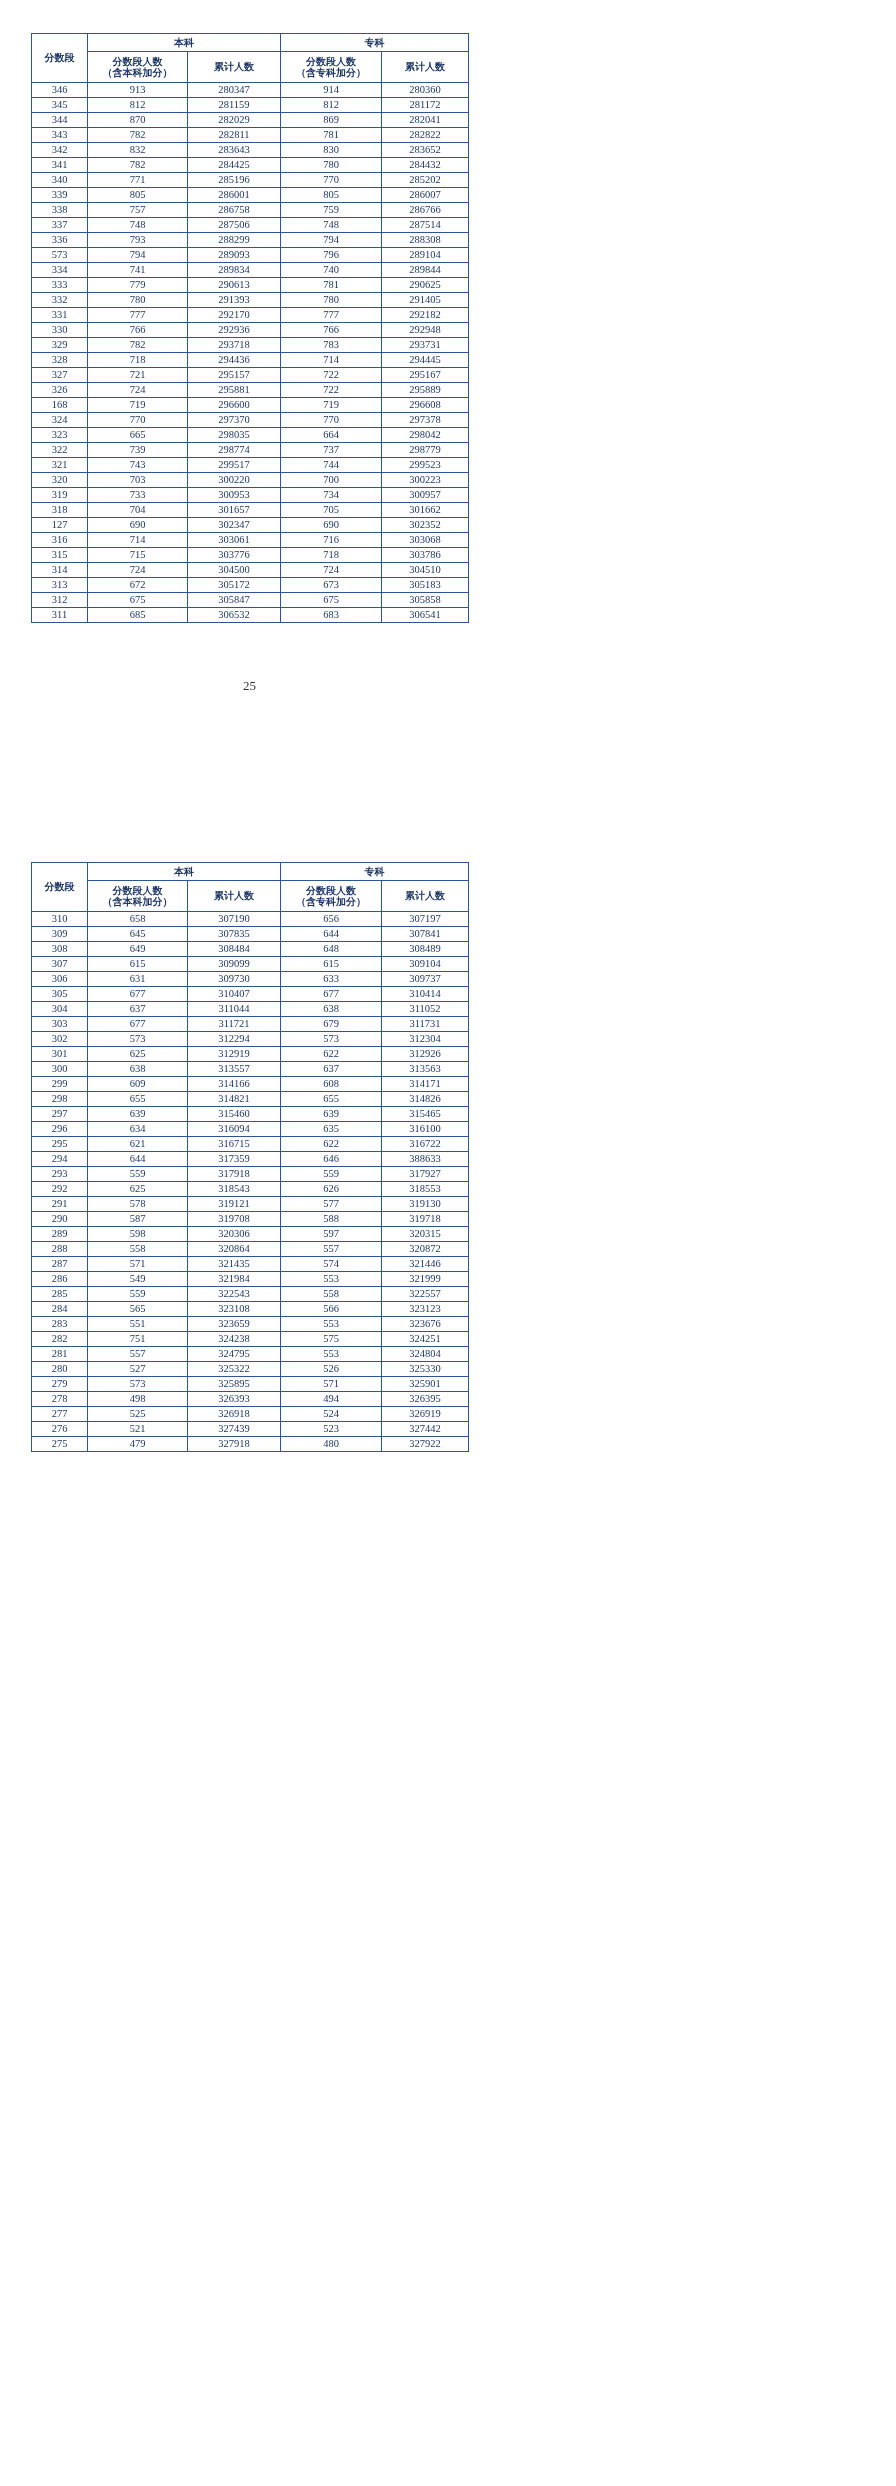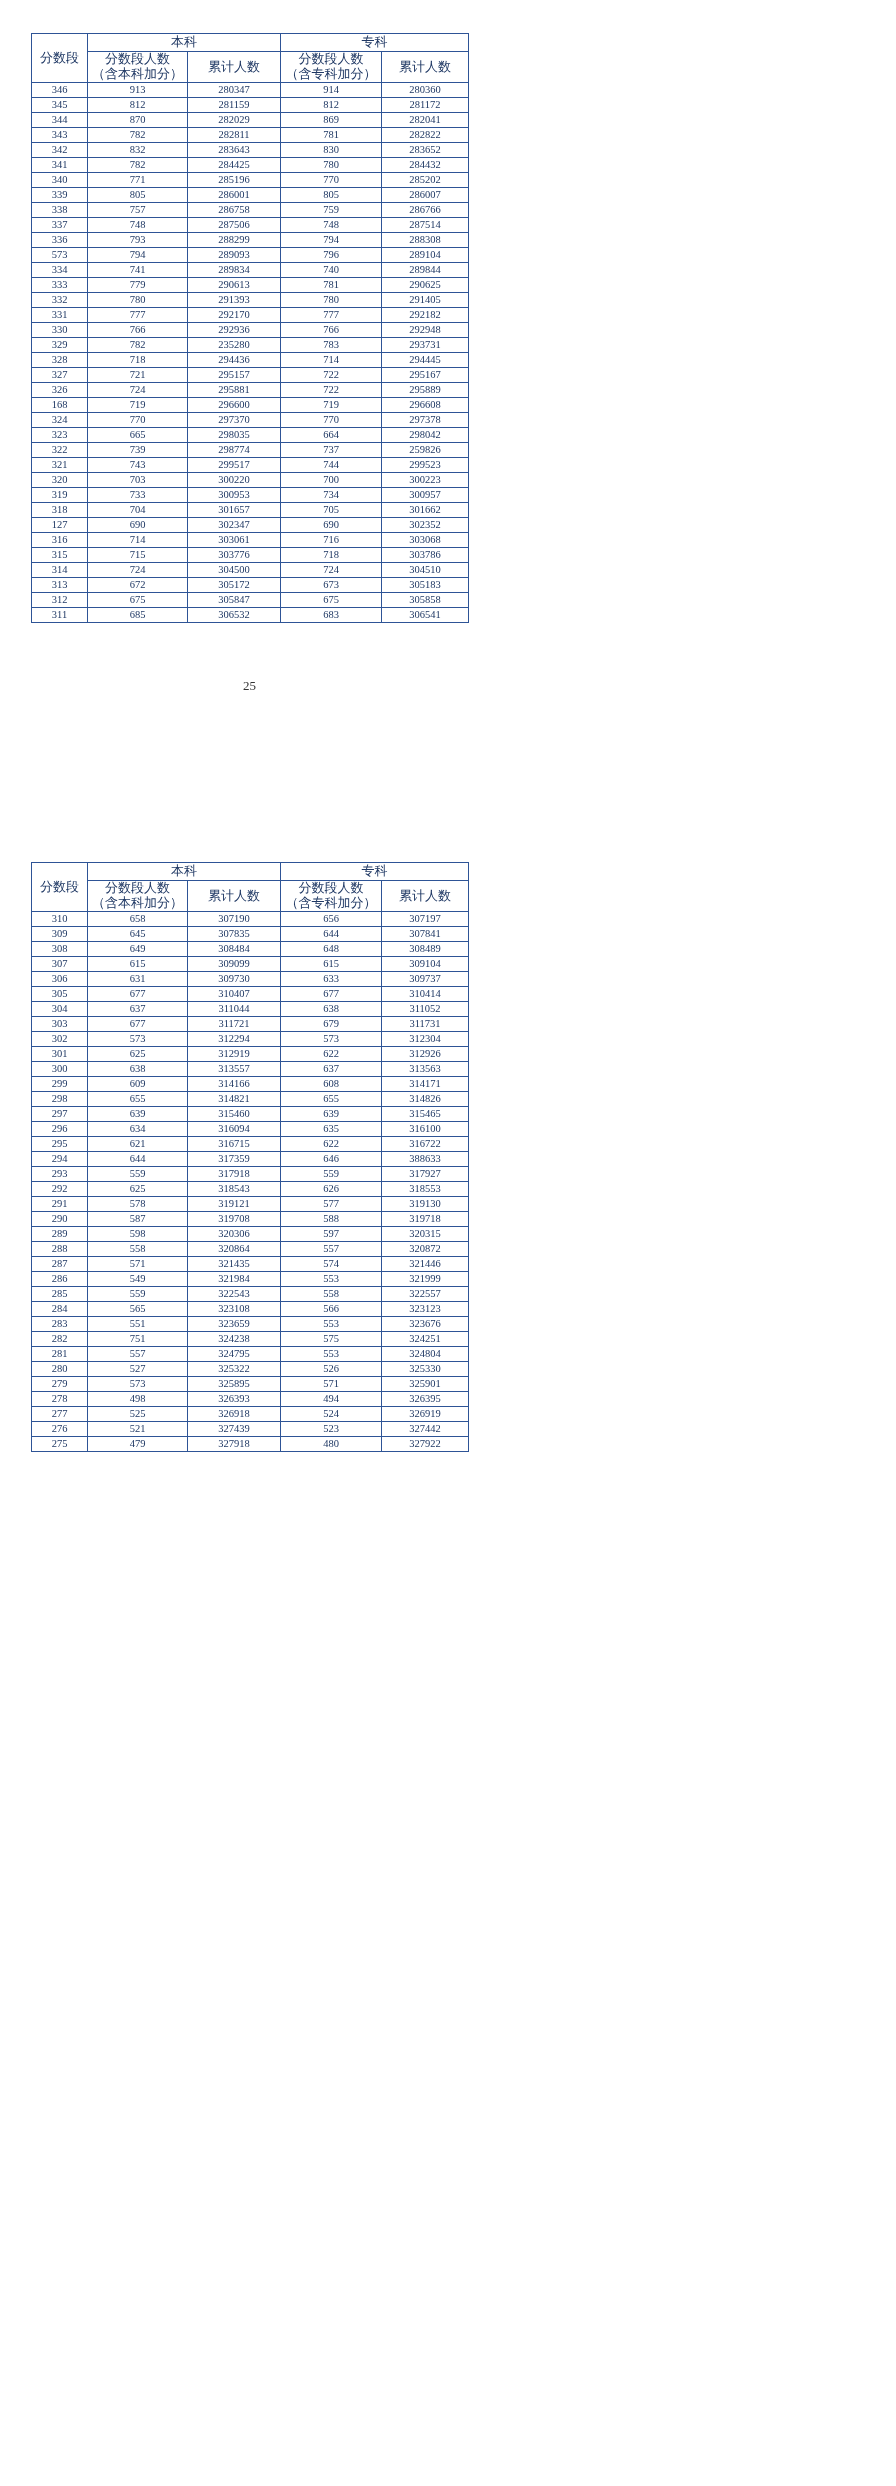--- a/index.html
+++ b/index.html
@@ -26,22 +26,22 @@
     text-align: center;
     vertical-align: middle;
     padding: 0;
     font-size: 10.5px;
     line-height: 1.15;
     overflow: hidden;
     white-space: nowrap;
   }
   table.score-table thead th {
     font-family: "Liberation Sans", "DejaVu Sans", sans-serif;
-    font-weight: normal;
-    font-size: 13px;
+    font-weight: bold;
+    font-size: 10px;
   }
   tr.thead-group th { height: 17px; }
   tr.thead-sub th { height: 30px; }
   table.score-table tbody td { height: 14px; }
 
   .col-score { width: 56px; }
   .col-cnt-b { width: 100px; }
   .col-cum-b { width: 93px; }
   .col-cnt-c { width: 101px; }
   .col-cum-c { width: 87px; }
@@ -207,21 +207,21 @@
           <tr>
             <td>330</td>
             <td>766</td>
             <td>292936</td>
             <td>766</td>
             <td>292948</td>
           </tr>
           <tr>
             <td>329</td>
             <td>782</td>
-            <td>235280</td>
+            <td>293718</td>
             <td>783</td>
             <td>293731</td>
           </tr>
           <tr>
             <td>328</td>
             <td>718</td>
             <td>294436</td>
             <td>714</td>
             <td>294445</td>
           </tr>
@@ -258,21 +258,21 @@
             <td>665</td>
             <td>298035</td>
             <td>664</td>
             <td>298042</td>
           </tr>
           <tr>
             <td>322</td>
             <td>739</td>
             <td>298774</td>
             <td>737</td>
-            <td>259826</td>
+            <td>298779</td>
           </tr>
           <tr>
             <td>321</td>
             <td>743</td>
             <td>299517</td>
             <td>744</td>
             <td>299523</td>
           </tr>
           <tr>
             <td>320</td>

